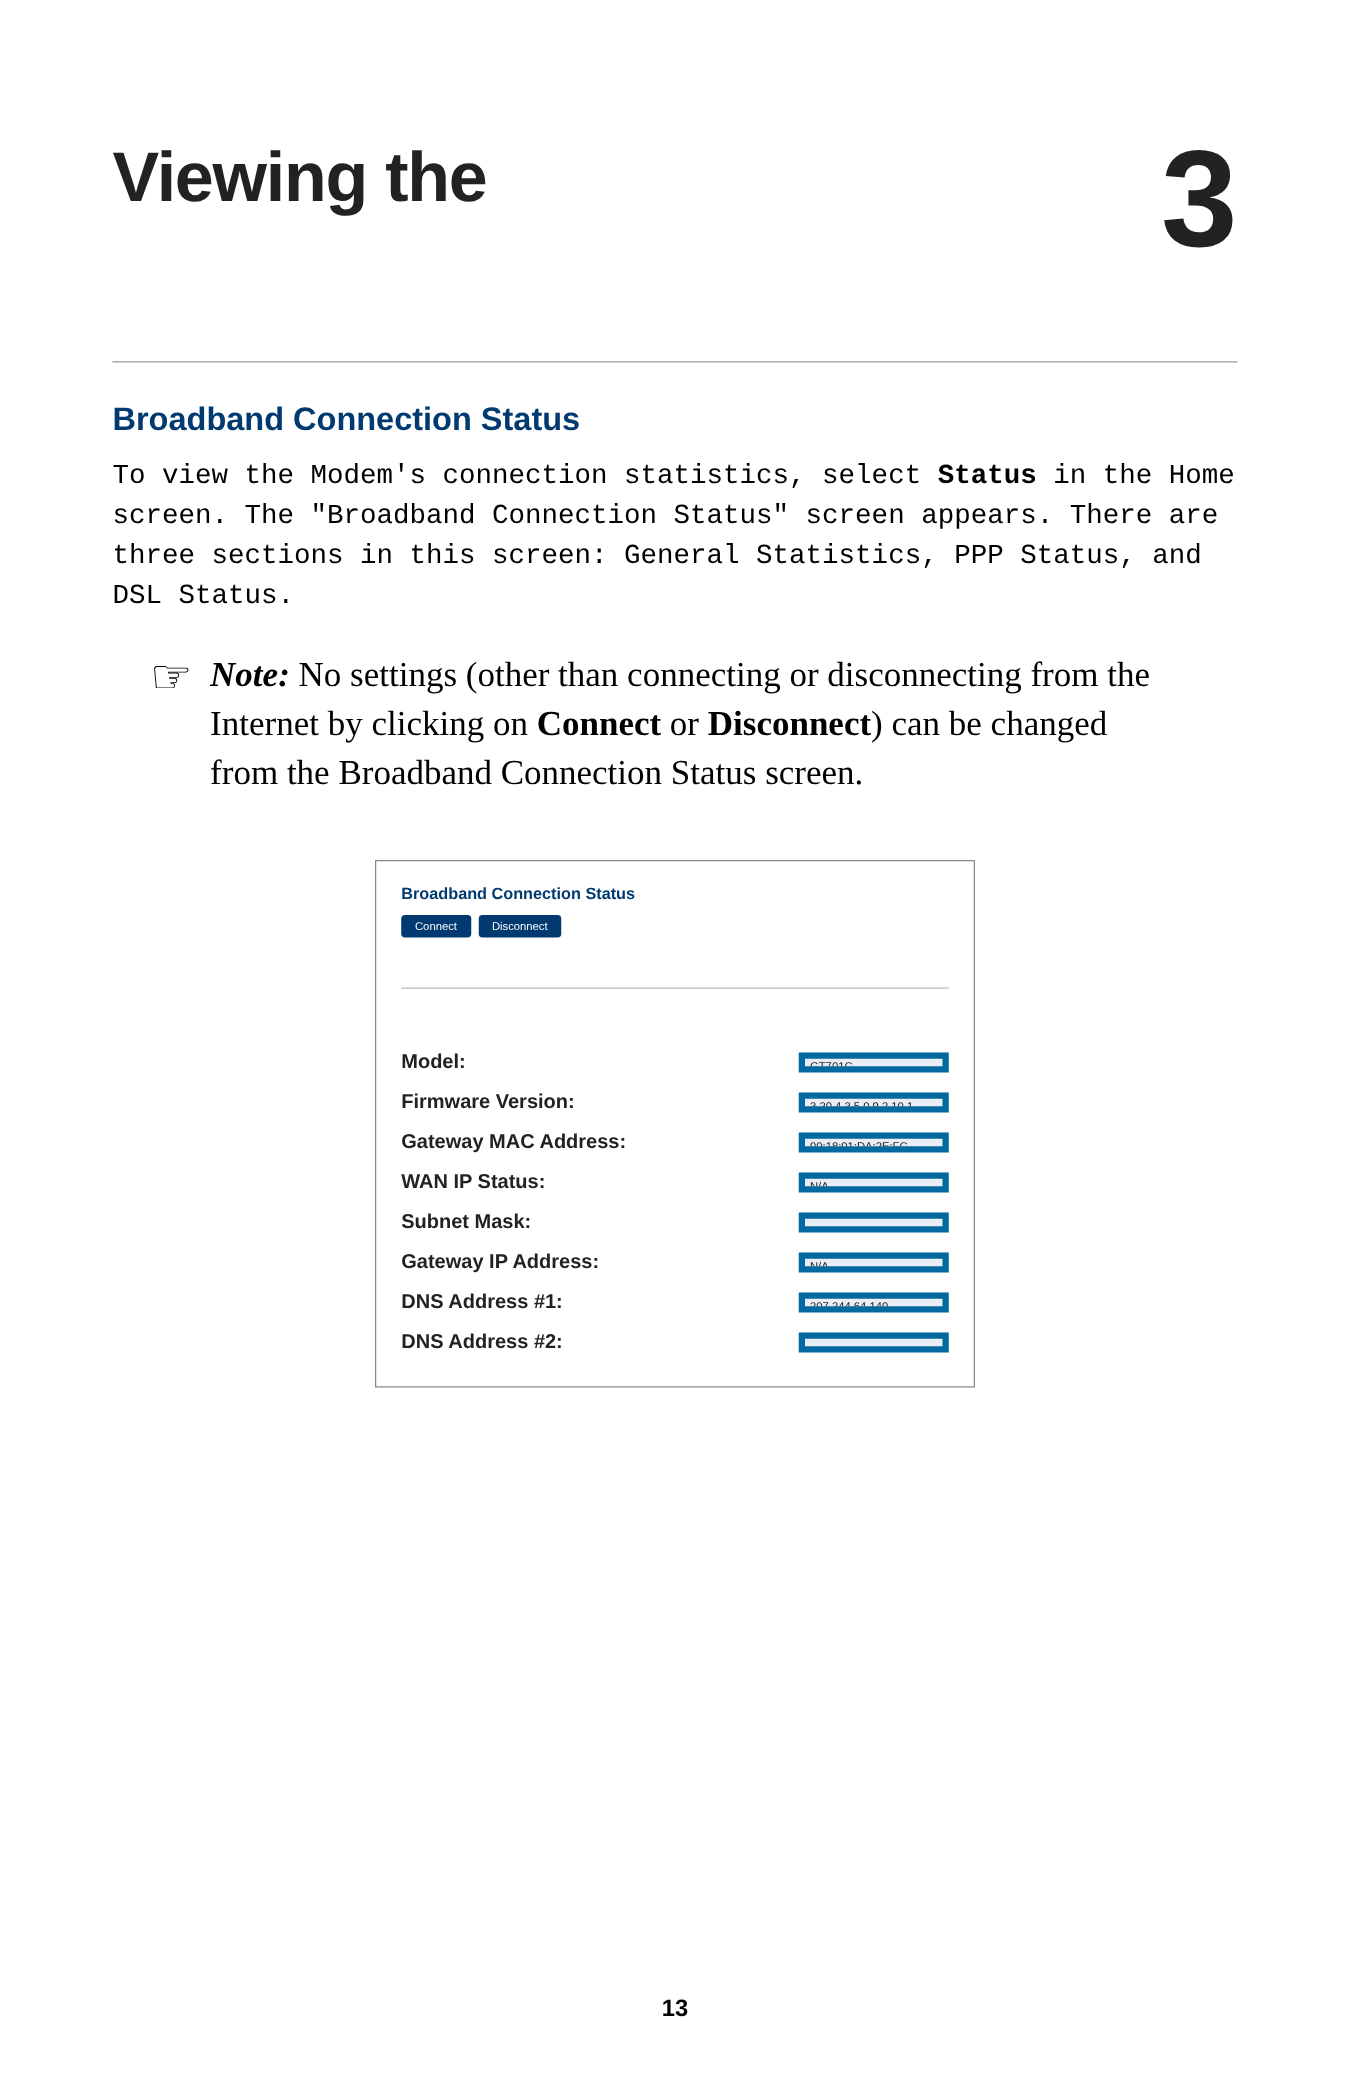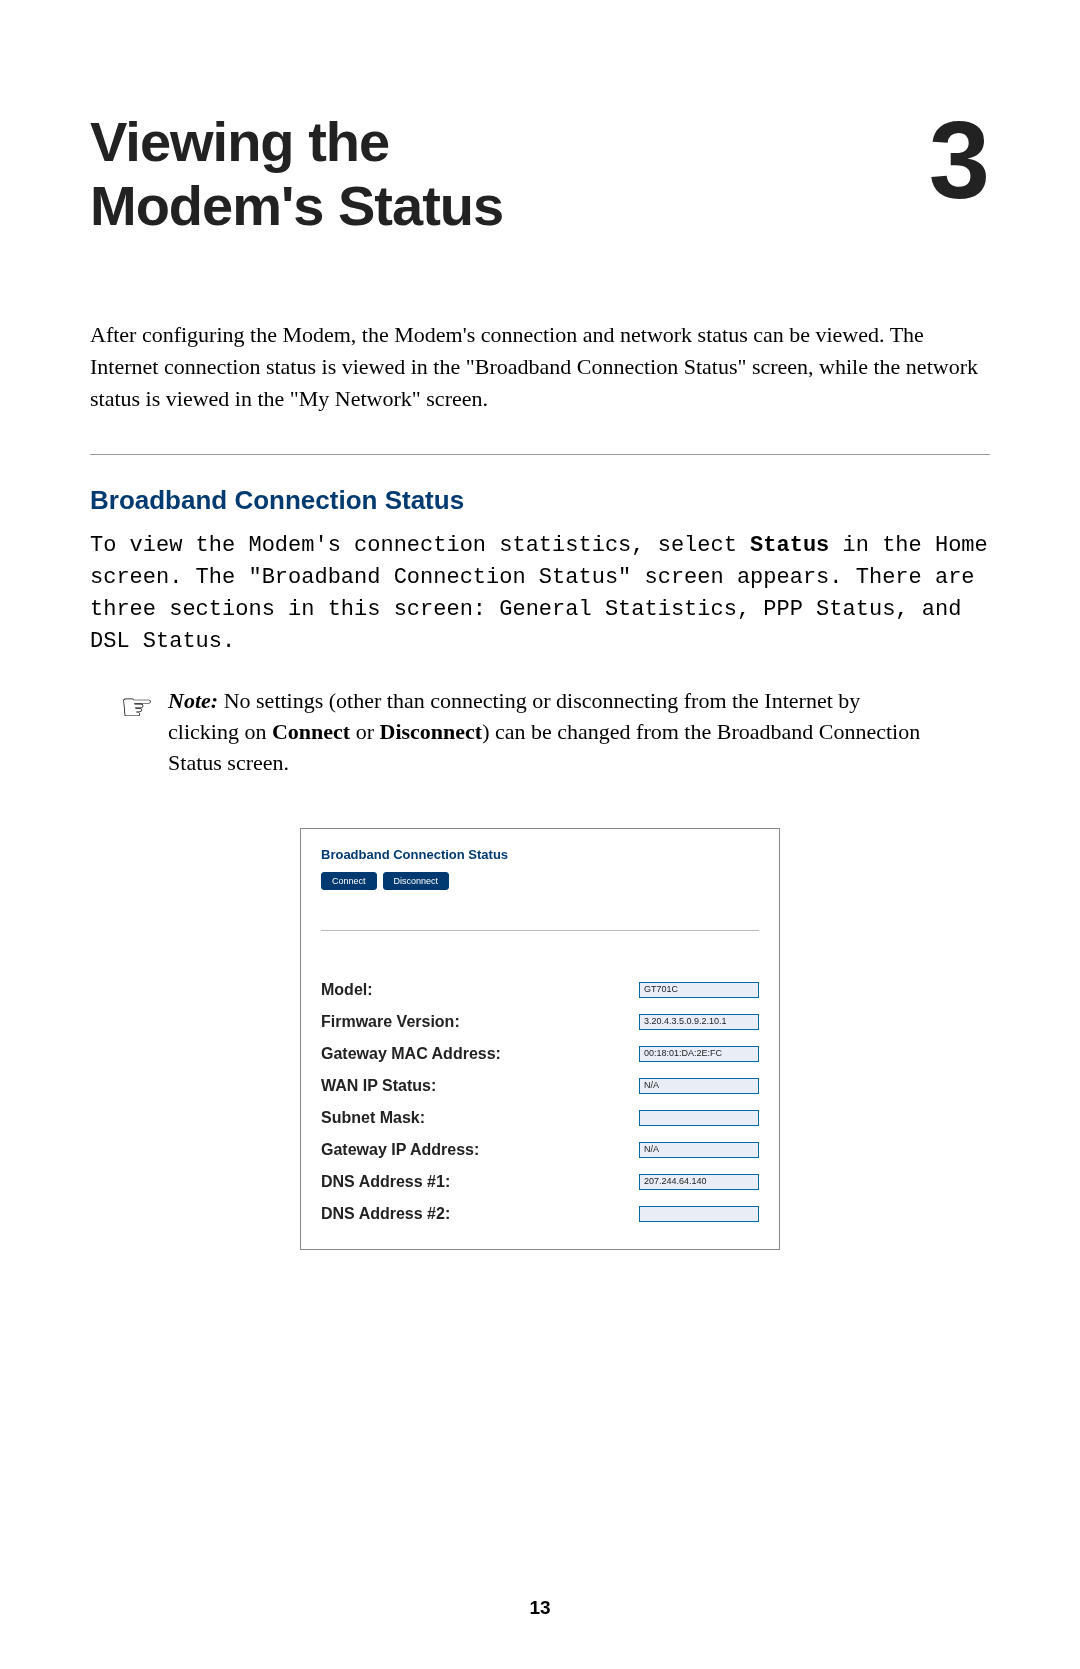--- a/index.html
+++ b/index.html
@@ -68,21 +68,21 @@
     margin-bottom: 50px;
   }
   .note-icon {
     font-size: 38px;
     line-height: 1;
     margin-right: 14px;
     margin-top: 2px;
     font-family: Arial, sans-serif;
   }
   .note-text {
-    font-size: 22px;
+    font-size: 28px;
     line-height: 1.4;
   }
   .bolditalic { font-weight: 700; font-style: italic; }
   .bold { font-weight: 700; }
   .subsection-heading {
     font-family: Arial, Helvetica, sans-serif;
     font-weight: 700;
     font-size: 20px;
     color: #003a70;
     margin-bottom: 14px;
@@ -124,21 +124,21 @@
     margin-bottom: 14px;
   }
   .stat-label {
     font-weight: 700;
     font-size: 16px;
     color: #222;
   }
   .stat-value {
     width: 120px;
     height: 16px;
-    border: 1px solid #0369a1;
+    border: 5px solid #0369a1;
     font-size: 9px;
     padding: 1px 4px;
     background: #e8edf6;
     color: #222;
     overflow: hidden;
     white-space: nowrap;
   }
   .page-number {
     position: absolute;
     bottom: 50px;
@@ -151,26 +151,24 @@
   }
 </style>
 </head>
 <body>
 
 <div class="page">
 
   <div class="chapter-head">
     <div class="chapter-title">
       <span>Viewing the</span><br>
-      <span>Modem's Status</span>
     </div>
     <div class="chapter-number">3</div>
   </div>
 
-  <p class="intro">After configuring the Modem, the Modem's connection and network status can be viewed. The Internet connection status is viewed in the "Broadband Connection Status" screen, while the network status is viewed in the "My Network" screen.</p>
 
   <hr class="rule">
 
   <h2 class="section-heading">Broadband Connection Status</h2>
 
   <p class="body-text">
     <span>To view the Modem's connection statistics, select </span><span class="bold">Status</span><span> in the Home screen. The "Broadband Connection Status" screen appears.  There are three sections in this screen: General Statistics, PPP Status, and DSL Status.</span>
   </p>
 
   <div class="note-block">

